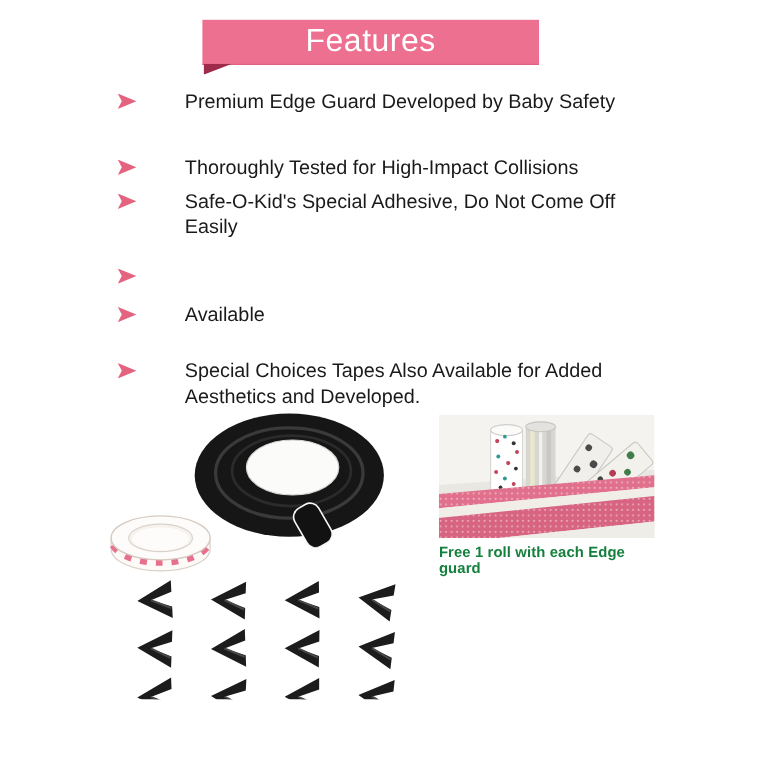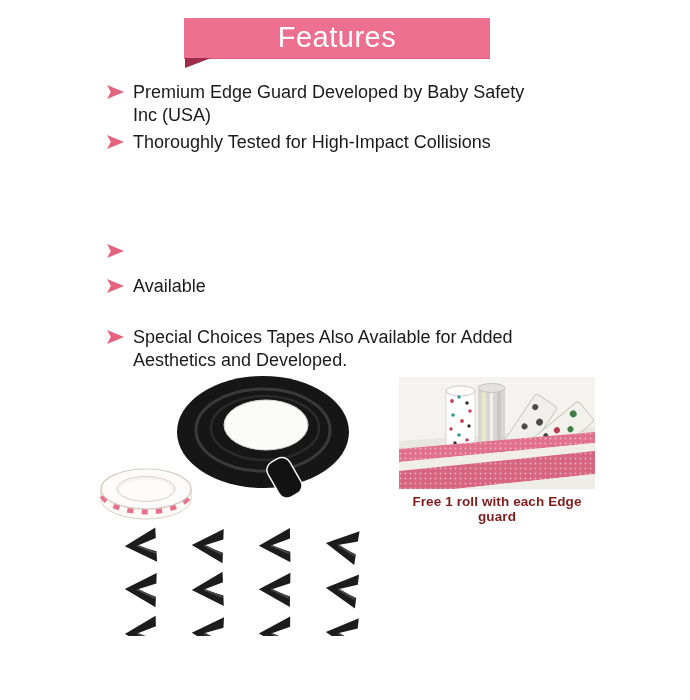--- a/index.html
+++ b/index.html
@@ -24,28 +24,28 @@
     clip-path:polygon(0 0,100% 0,0 100%);
   }
   
   .feat{position:absolute;left:107px;display:flex;gap:9px;width:480px;}
   .feat .arrow{
     flex:0 0 auto;width:17px;height:14px;margin-top:4px;background:#e4647f;
     -webkit-clip-path:polygon(0 0,100% 50%,0 100%,22% 50%);
     clip-path:polygon(0 0,100% 50%,0 100%,22% 50%);
   }
   .feat .txt{font-size:18px;line-height:23px;color:#1a1a1a;}
-  .feat .line{display:block;}
+  .feat .line{display:block;margin-left:35px;}
   
   .coil-svg{position:absolute;left:175px;top:374px;width:180px;height:124px;}
   .tape-svg{position:absolute;left:95px;top:451px;width:100px;height:74px;}
   .photo-svg{position:absolute;left:399px;top:377px;width:196px;height:112px;}
   .photo-caption{
-    position:absolute;left:399px;top:494px;width:196px;text-align:center;
-    font-size:13.5px;font-weight:bold;color:#7f1d1d;letter-spacing:0.1px;
+    position:absolute;left:399px;top:494px;width:196px;
+    font-size:13.5px;font-weight:bold;color:#15803d;letter-spacing:0.1px;
   }
   
   .cg-grid{
     position:absolute;left:116px;top:523px;
     display:grid;grid-template-columns:repeat(4,48px);grid-auto-rows:44px;column-gap:19px;
   }
   .cg{display:flex;align-items:center;justify-content:center;}
   .cg svg{width:38px;height:37px;}
   .cg:nth-child(1){transform:rotate(-3deg);}
   .cg:nth-child(2){transform:rotate(2deg);}
@@ -80,27 +80,32 @@
 
   <div class="banner">
     <span class="banner-title">Features</span>
   </div>
   <div class="banner-fold"></div>
 
   <div class="feat" style="top:81px">
     <span class="arrow"></span>
     <span class="txt">
       <span class="line">Premium Edge Guard Developed by Baby Safety</span>
-      <span class="line">Inc (USA)</span>
-    </span>
-  </div>
-  <div class="feat" style="top:131px">
+    </span>
+  </div>
+  <div class="feat" style="top:141px">
     <span class="arrow"></span>
     <span class="txt">
       <span class="line">Thoroughly Tested for High-Impact Collisions</span>
+    </span>
+  </div>
+  <div class="feat" style="top:172px">
+    <span class="arrow"></span>
+    <span class="txt">
+      <span class="line">Safe-O-Kid's Special Adhesive, Do Not Come Off Easily</span>
     </span>
   </div>
   <div class="feat" style="top:240px">
     <span class="arrow"></span>
   </div>
   <div class="feat" style="top:275px">
     <span class="arrow"></span>
     <span class="txt">
       <span class="line">Available</span>
     </span>

